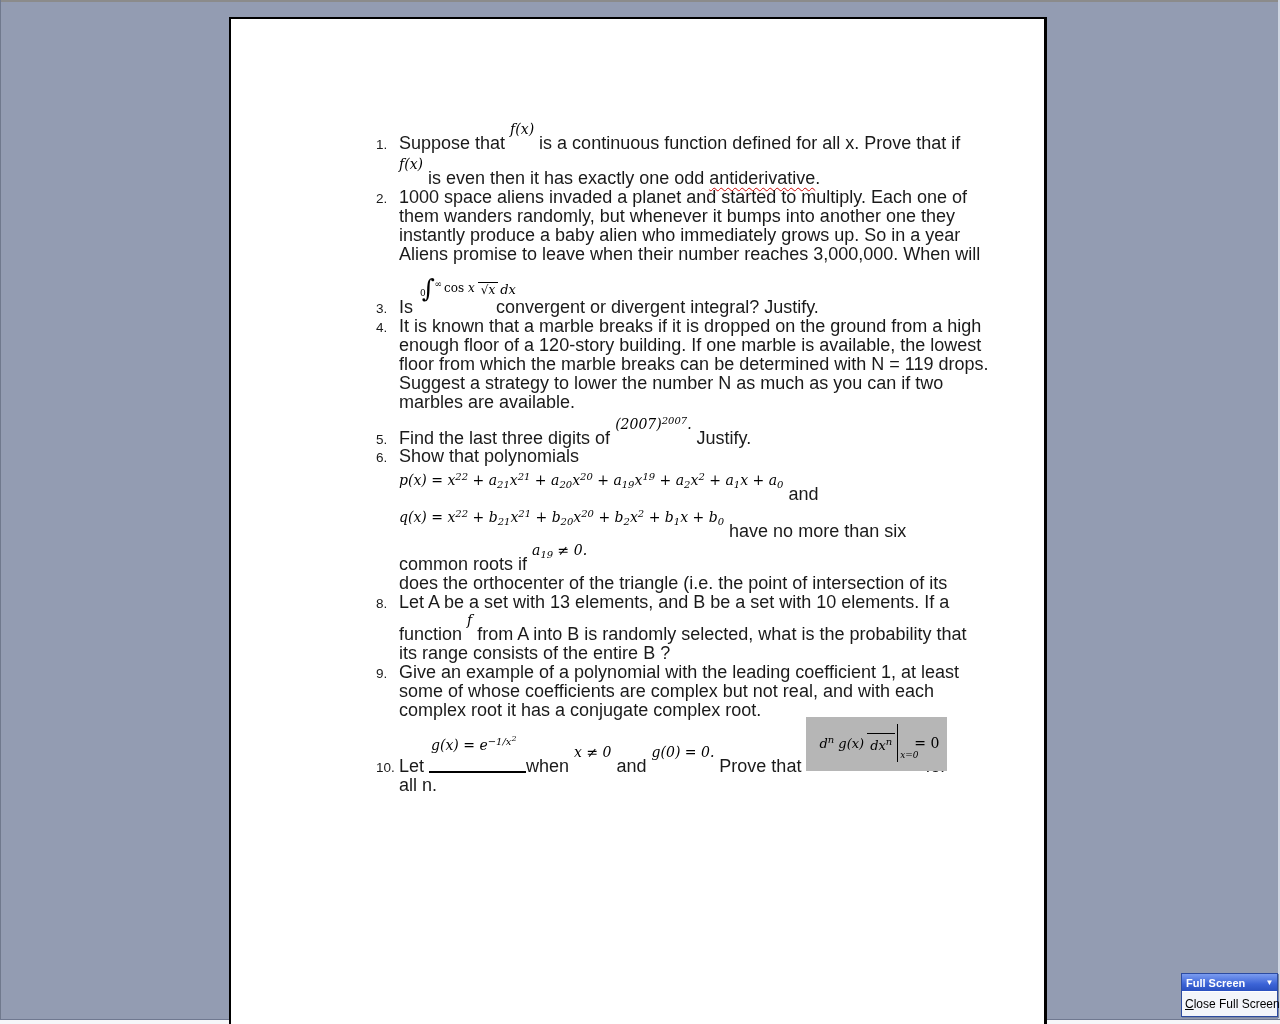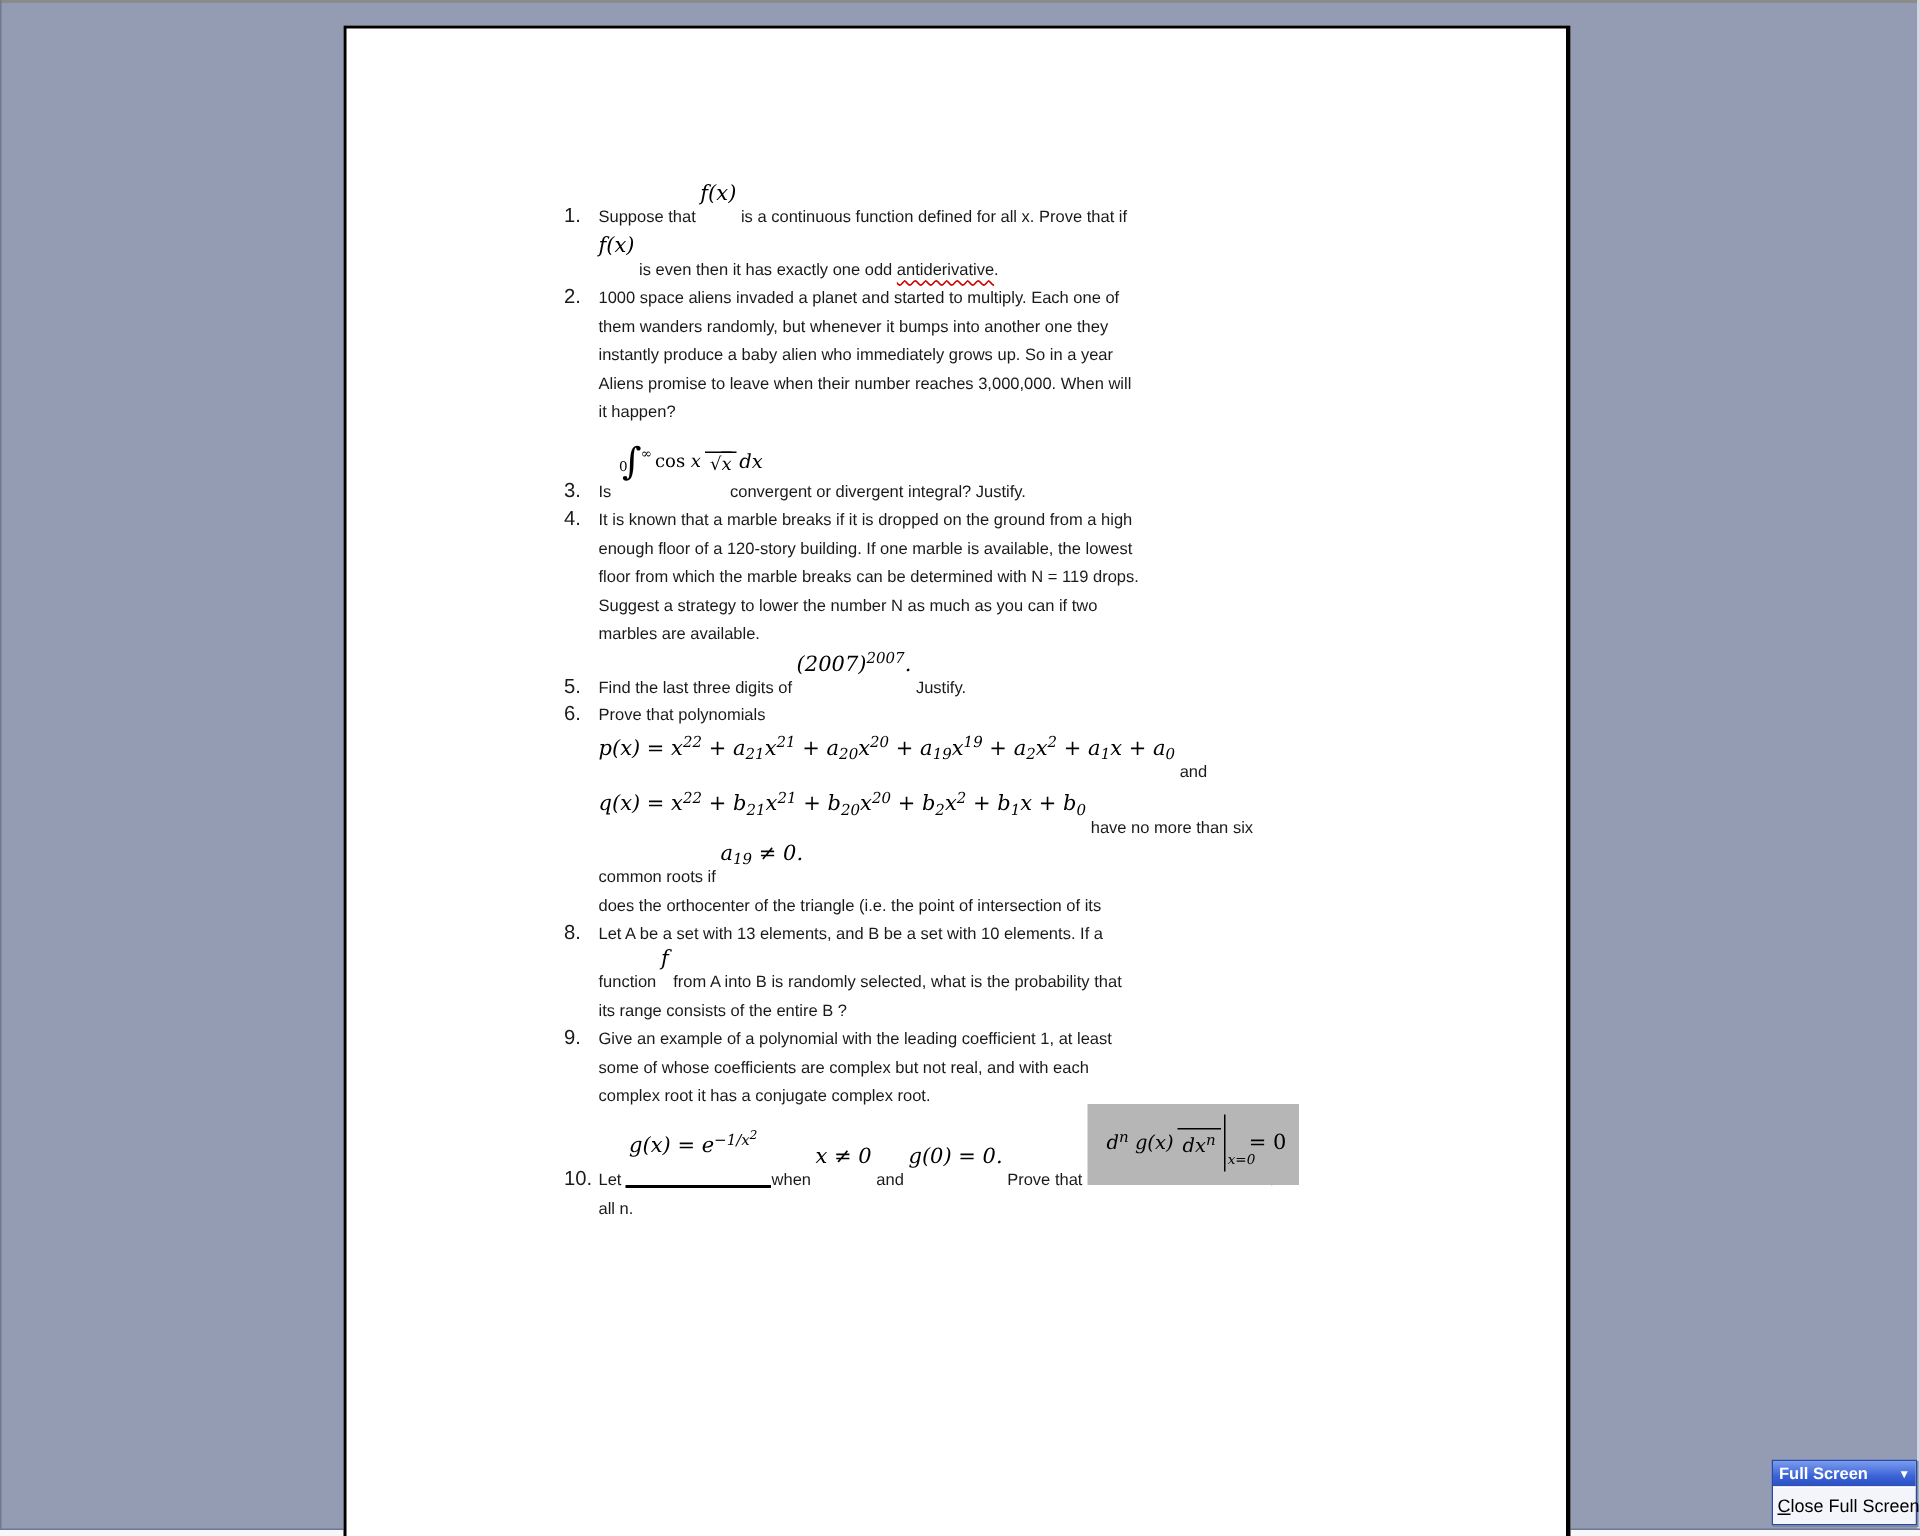--- a/index.html
+++ b/index.html
@@ -10,21 +10,21 @@
   .frame-right{position:absolute;right:0;top:0;width:2px;height:1024px;background:#cfd6e2;}
   .frame-bottom-line{position:absolute;left:0;bottom:4px;width:1280px;height:1px;background:#6f7890;}
   .frame-bottom{position:absolute;left:0;bottom:0;width:1280px;height:4px;background:#f6f7f9;}
 
   .page{position:absolute;left:229px;top:17px;width:813px;height:1007px;background:#fff;
     border:2px solid #000;border-right-width:3px;}
   .doc{position:absolute;left:0;top:0;right:0;padding:115px 30px 0 145px;color:#1a1a1a;}
 
   .ln{display:block;height:19px;line-height:19px;white-space:pre;font-size:13.5px;overflow:visible;}
   .inum{display:inline-block;width:23px;vertical-align:baseline;}
-  .txt{font-size:11px;}
+  .txt{font-size:18px;}
   .sqg{text-decoration:underline;text-decoration-style:wavy;text-decoration-color:#cc0000;
     text-decoration-thickness:1px;text-underline-offset:3px;}
 
   
   .fm{font-family:"DejaVu Serif",serif;font-style:italic;font-size:14px;color:#000;}
   .rm{font-style:normal;}
   .ol{text-decoration:overline;}
   .msup{font-size:10px;vertical-align:5px;}
   .msub{font-size:10px;vertical-align:-3px;}
   .msup2{font-size:8px;vertical-align:9px;}
@@ -79,21 +79,20 @@
     <div class="doc">
         <div class="item">
           <div class="ln"><span class="inum">1.</span><span class="txt">Suppose that </span><span class="fm m-up"><span class="mrun">f(x)</span></span><span class="txt"> is a continuous function defined for all x. Prove that if</span></div>
           <div class="ln" style="margin-top: 16px;"><span class="inum"></span><span class="fm m-up"><span class="mrun">f(x)</span></span><span class="txt"> is even then it has exactly one odd </span><span class="txt sqg">antiderivative</span><span class="txt">.</span></div>
         </div>
         <div class="item">
           <div class="ln"><span class="inum">2.</span><span class="txt">1000 space aliens invaded a planet and started to multiply. Each one of</span></div>
           <div class="ln"><span class="inum"></span><span class="txt">them wanders randomly, but whenever it bumps into another one they</span></div>
           <div class="ln"><span class="inum"></span><span class="txt">instantly produce a baby alien who immediately grows up. So in a year</span></div>
           <div class="ln"><span class="inum"></span><span class="txt">Aliens promise to leave when their number reaches 3,000,000. When will</span></div>
-          <div class="ln"><span class="inum"></span><span class="txt">it happen?</span></div>
         </div>
         <div class="item">
           <div class="ln" style="margin-top: 34px;"><span class="inum">3.</span><span class="txt">Is </span><span class="fm fm-int"><span class="fm-abs">
                 <span class="isign">∫<span class="iup">∞</span><span class="ilo">0</span></span>
                 <span class="frac">
                   <span class="fnum"><span class="mrun rm">cos </span><span class="mrun">x</span></span>
                   <span class="fden"><span class="mrun rm">√</span><span class="mrun ol">x</span></span>
                 </span>
                 <span class="itail">dx</span>
               </span></span><span class="txt"> convergent or divergent integral? Justify.</span></div>
@@ -102,21 +101,21 @@
           <div class="ln"><span class="inum">4.</span><span class="txt">It is known that a marble breaks if it is dropped on the ground from a high</span></div>
           <div class="ln"><span class="inum"></span><span class="txt">enough floor of a 120-story building. If one marble is available, the lowest</span></div>
           <div class="ln"><span class="inum"></span><span class="txt">floor from which the marble breaks can be determined with N = 119 drops.</span></div>
           <div class="ln"><span class="inum"></span><span class="txt">Suggest a strategy to lower the number N as much as you can if two</span></div>
           <div class="ln"><span class="inum"></span><span class="txt">marbles are available.</span></div>
         </div>
         <div class="item">
           <div class="ln" style="margin-top: 16px;"><span class="inum">5.</span><span class="txt">Find the last three digits of </span><span class="fm m-up"><span class="mrun">(2007)</span><span class="msup">2007</span><span class="mrun">.</span></span><span class="txt"> Justify.</span></div>
         </div>
         <div class="item">
-          <div class="ln"><span class="inum">6.</span><span class="txt">Prove that polynomials</span></div>
+          <div class="ln"><span class="inum">6.</span><span class="txt">Show that polynomials</span></div>
           <div class="ln" style="margin-top: 18px;"><span class="inum"></span><span class="fm m-up"><span class="mrun">p(x) = x</span><span class="msup">22</span><span class="mrun"> + a</span><span class="msub">21</span><span class="mrun">x</span><span class="msup">21</span><span class="mrun"> + a</span><span class="msub">20</span><span class="mrun">x</span><span class="msup">20</span><span class="mrun"> + a</span><span class="msub">19</span><span class="mrun">x</span><span class="msup">19</span><span class="mrun"> + a</span><span class="msub">2</span><span class="mrun">x</span><span class="msup">2</span><span class="mrun"> + a</span><span class="msub">1</span><span class="mrun">x + a</span><span class="msub">0</span></span><span class="txt"> and</span></div>
           <div class="ln" style="margin-top: 18px;"><span class="inum"></span><span class="fm m-up"><span class="mrun">q(x) = x</span><span class="msup">22</span><span class="mrun"> + b</span><span class="msub">21</span><span class="mrun">x</span><span class="msup">21</span><span class="mrun"> + b</span><span class="msub">20</span><span class="mrun">x</span><span class="msup">20</span><span class="mrun"> + b</span><span class="msub">2</span><span class="mrun">x</span><span class="msup">2</span><span class="mrun"> + b</span><span class="msub">1</span><span class="mrun">x + b</span><span class="msub">0</span></span><span class="txt"> have no more than six</span></div>
           <div class="ln" style="margin-top: 15px;"><span class="inum"></span><span class="txt">common roots if </span><span class="fm m-up"><span class="mrun">a</span><span class="msub">19</span><span class="mrun"> ≠ 0.</span></span></div>
         </div>
         <div class="item">
           <div class="ln"><span class="inum"></span><span class="txt">does the orthocenter of the triangle (i.e. the point of intersection of its</span></div>
         </div>
         <div class="item">
           <div class="ln"><span class="inum">8.</span><span class="txt">Let A be a set with 13 elements, and B be a set with 10 elements. If a</span></div>
           <div class="ln" style="margin-top: 13px;"><span class="inum"></span><span class="txt">function </span><span class="fm m-up"><span class="mrun">f</span></span><span class="txt"> from A into B is randomly selected, what is the probability that</span></div>

